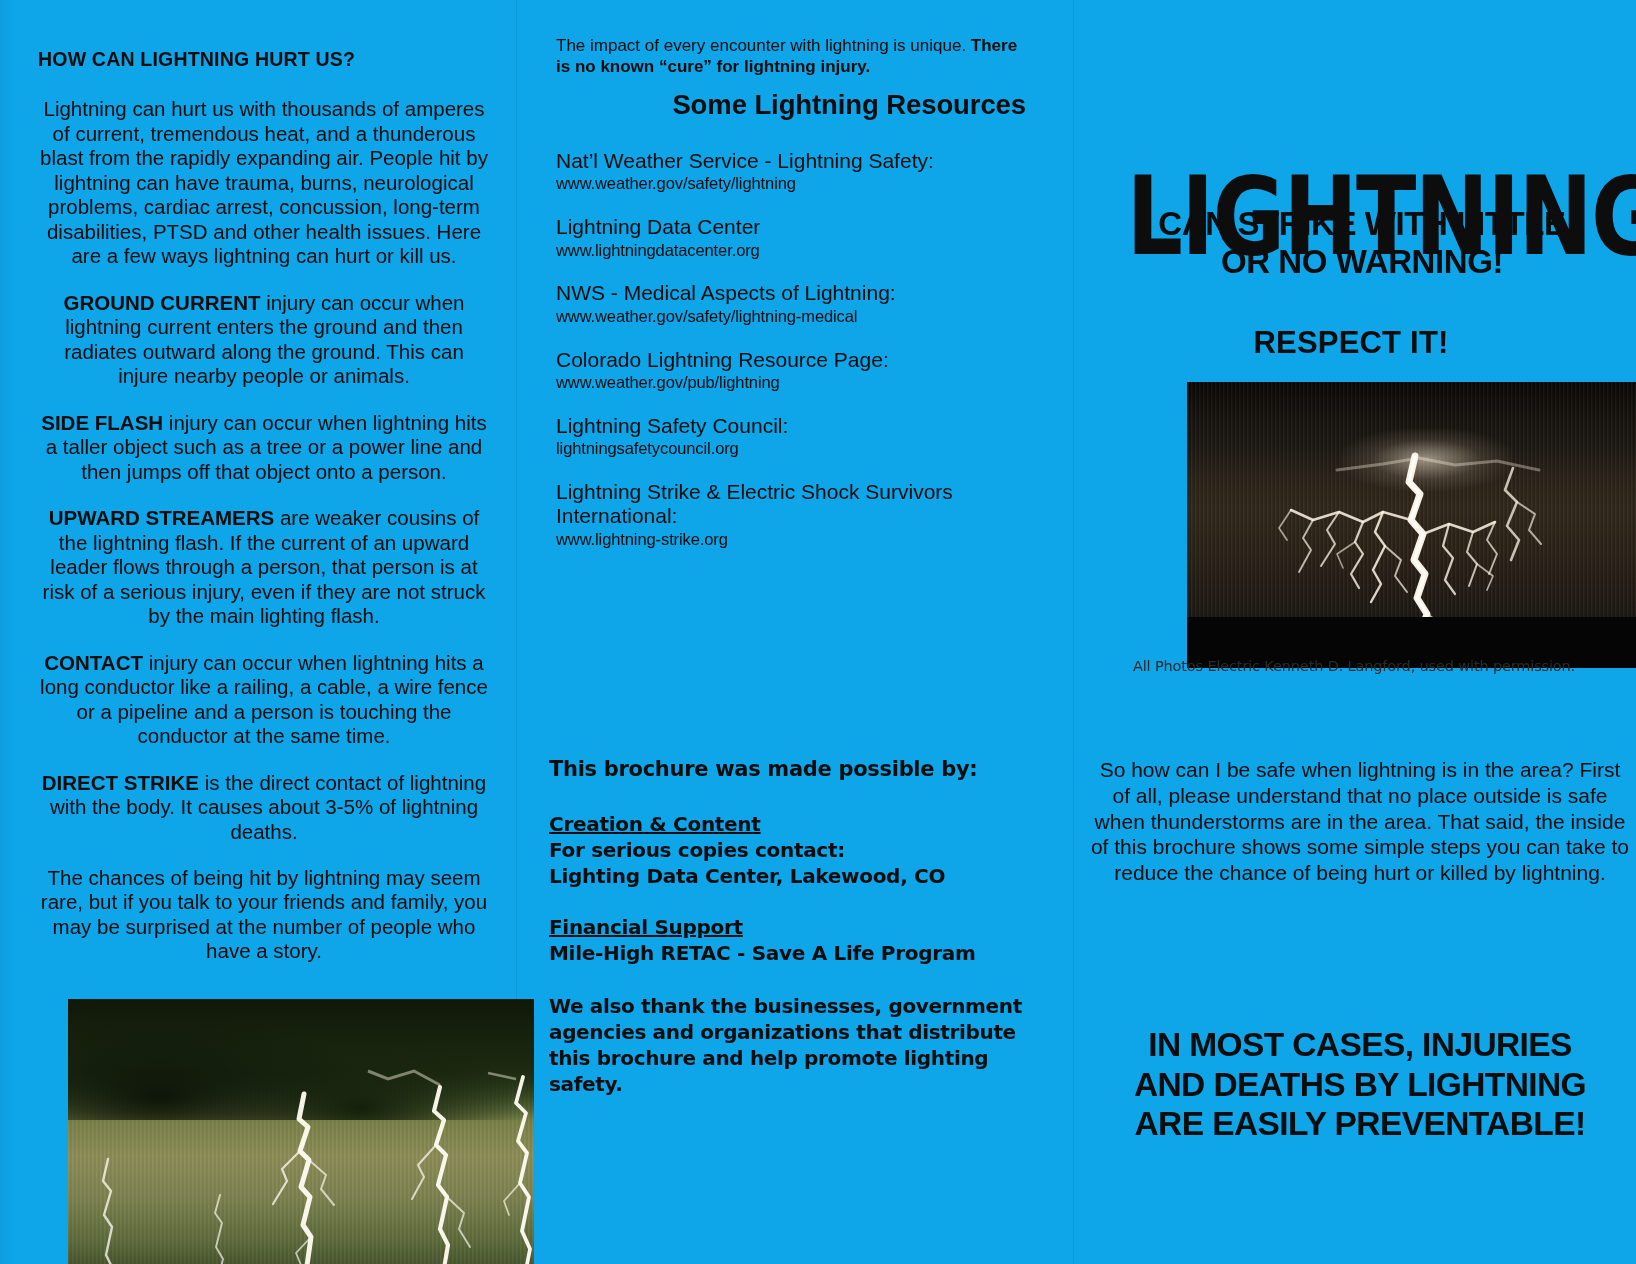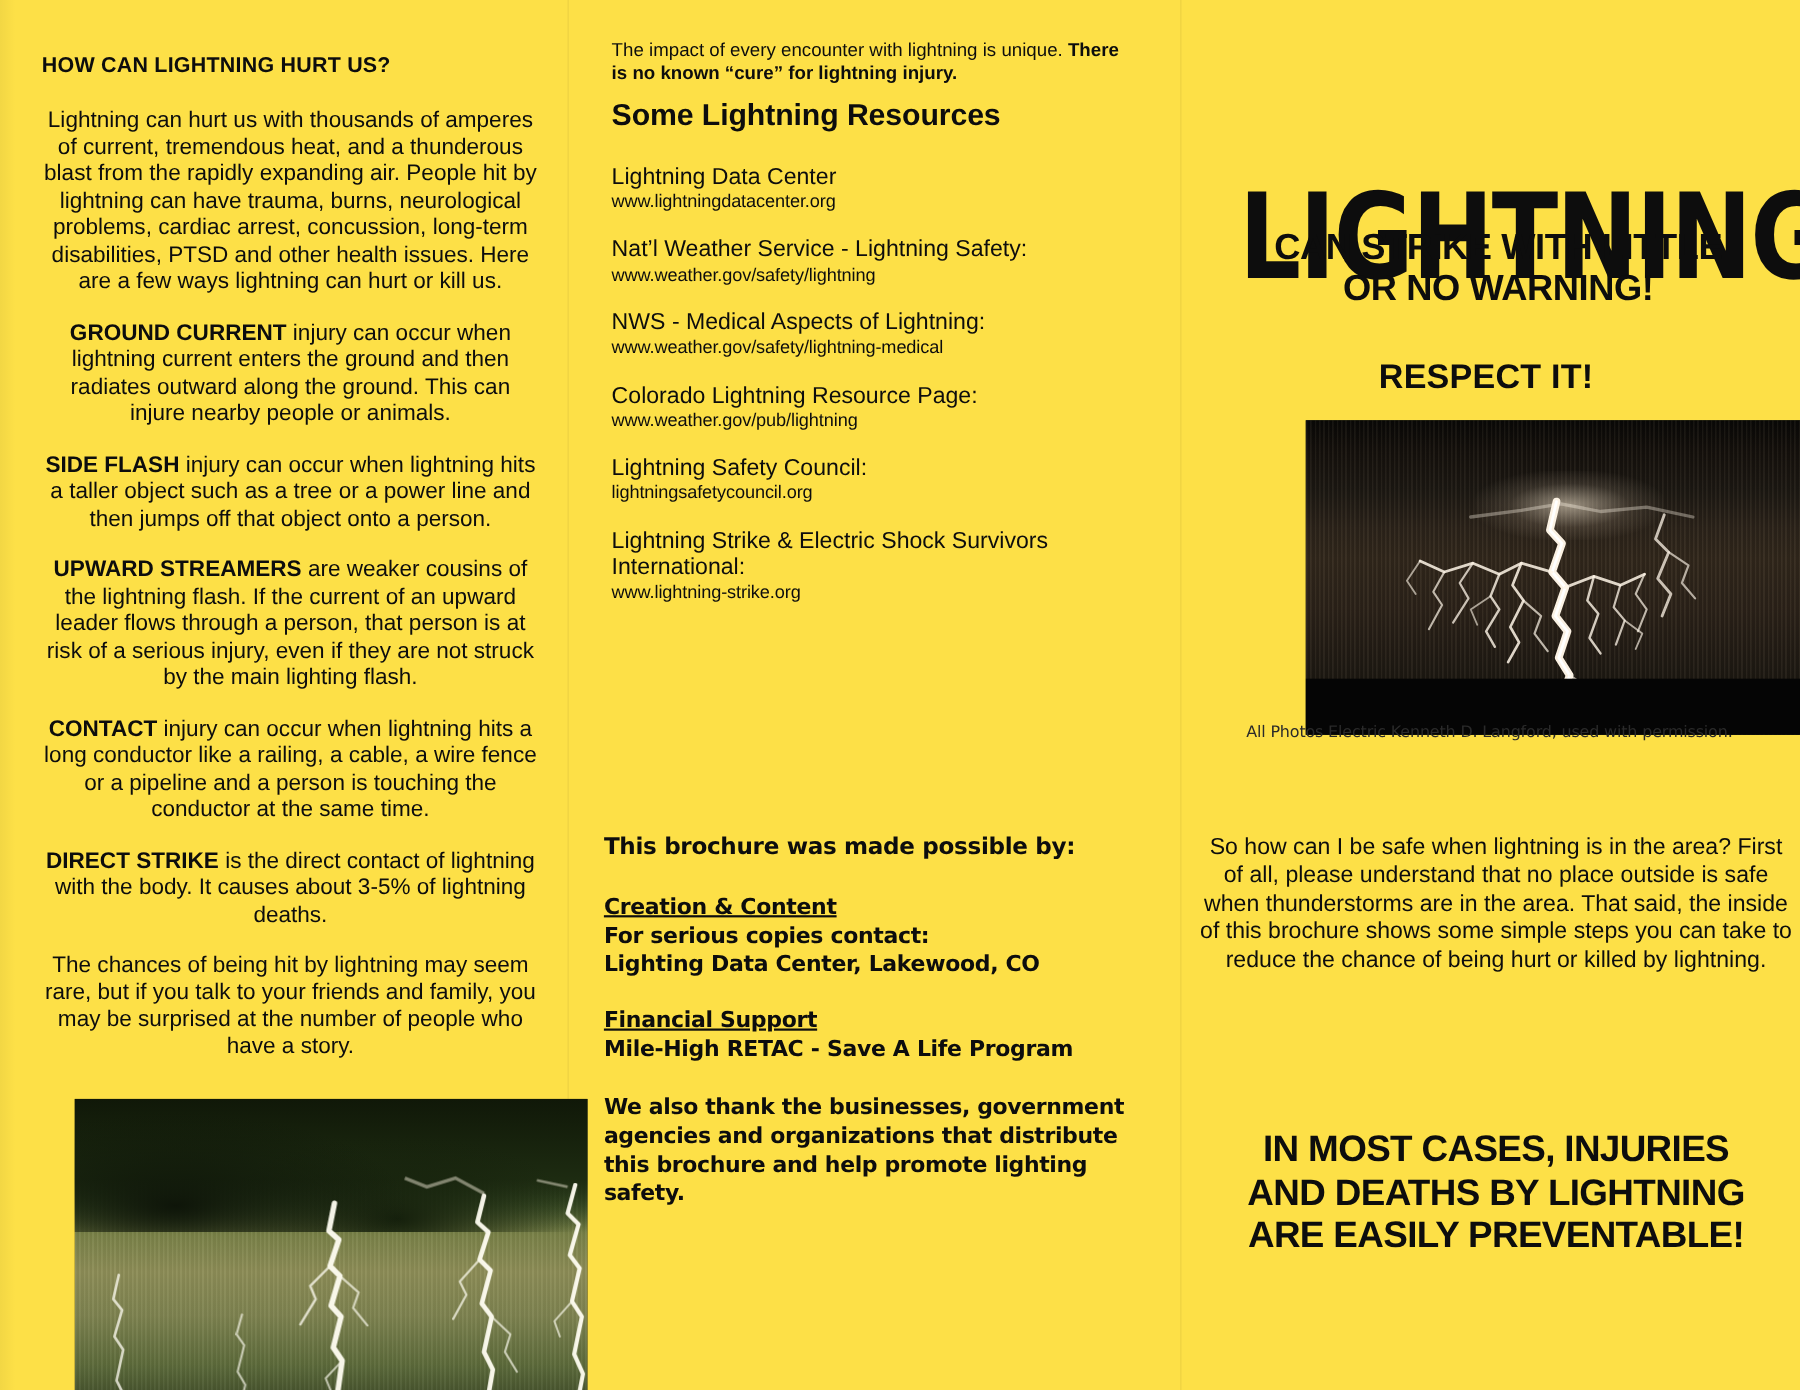--- a/index.html
+++ b/index.html
@@ -14,21 +14,21 @@
     overflow: hidden;
     font-family: "Liberation Sans", sans-serif;
     color: #0d0d0d;
     position: relative;
   }
 
   
   .brochure {
     position: absolute;
     inset: 0;
-    background: #fde047;
+    background: #0ea5e9;
     display: block;
   }
   .panel {
     position: absolute;
     top: 0;
     bottom: 0;
     box-sizing: border-box;
   }
   .panel-left   { left: 0px;    width: 516px; }
   .panel-middle { left: 516px;  width: 548px; }
@@ -136,20 +136,21 @@
   .mid-intro {
     font-size: 17px;
     line-height: 1.21;
     margin: 0 0 12px 0;
   }
   h2.resources-title {
     font-size: 27.5px;
     font-weight: bold;
     margin: 0 0 28px 0;
     letter-spacing: -0.1px;
+    text-align: right;
   }
   .resource {
     margin: 0 0 21px 0;
   }
   .resource .r-name {
     display: block;
     font-size: 21px;
     line-height: 1.16;
   }
   .resource .r-url {
@@ -375,26 +376,26 @@
 
   <section class="panel panel-middle">
 
     <div class="col-inner" id="mid-body">
 
       <p class="mid-intro"><span>The impact of every encounter with lightning is unique. </span><span class="lead">There is no known “cure” for lightning injury.</span></p>
 
       <h2 class="resources-title">Some Lightning Resources</h2>
 
       <div class="resource">
+        <span class="r-name">Nat’l Weather Service - Lightning Safety:</span>
+        <span class="r-url">www.weather.gov/safety/lightning</span>
+      </div>
+      <div class="resource">
         <span class="r-name">Lightning Data Center</span>
         <span class="r-url">www.lightningdatacenter.org</span>
-      </div>
-      <div class="resource">
-        <span class="r-name">Nat’l Weather Service - Lightning Safety:</span>
-        <span class="r-url">www.weather.gov/safety/lightning</span>
       </div>
       <div class="resource">
         <span class="r-name">NWS - Medical Aspects of Lightning:</span>
         <span class="r-url">www.weather.gov/safety/lightning-medical</span>
       </div>
       <div class="resource">
         <span class="r-name">Colorado Lightning Resource Page:</span>
         <span class="r-url">www.weather.gov/pub/lightning</span>
       </div>
       <div class="resource">

